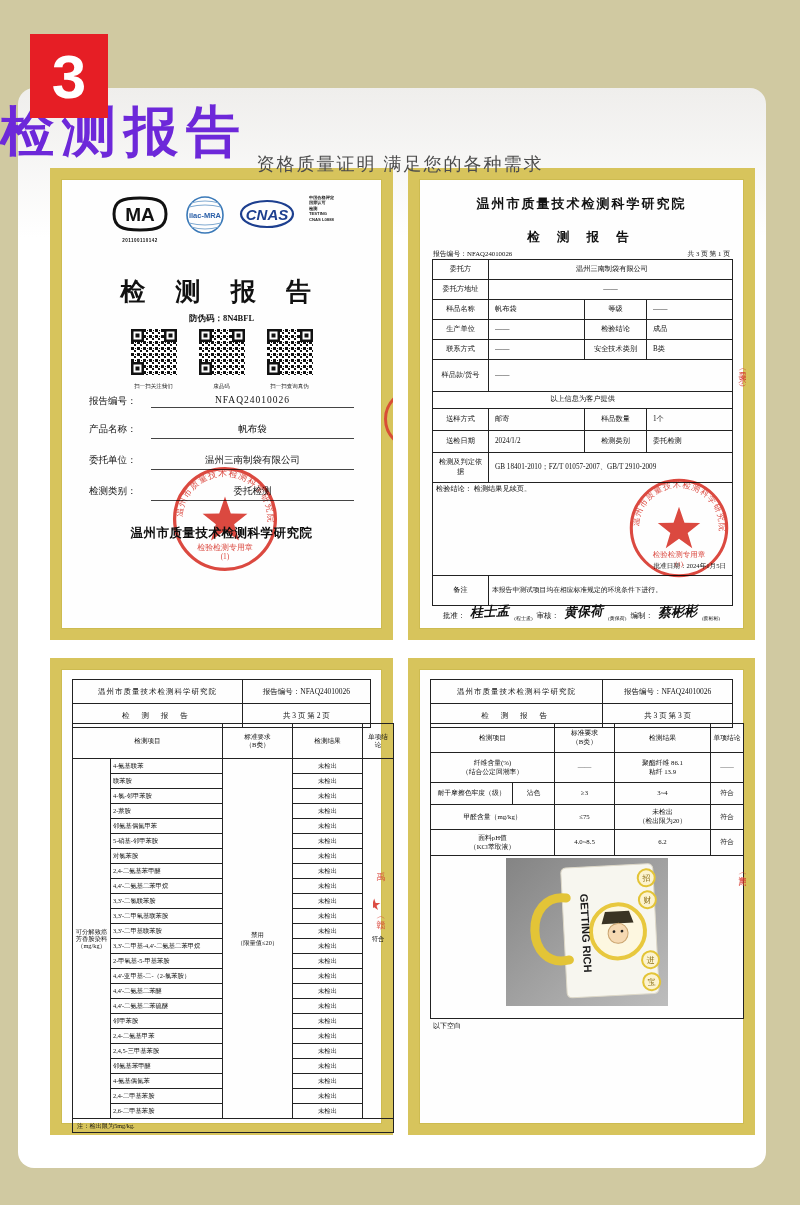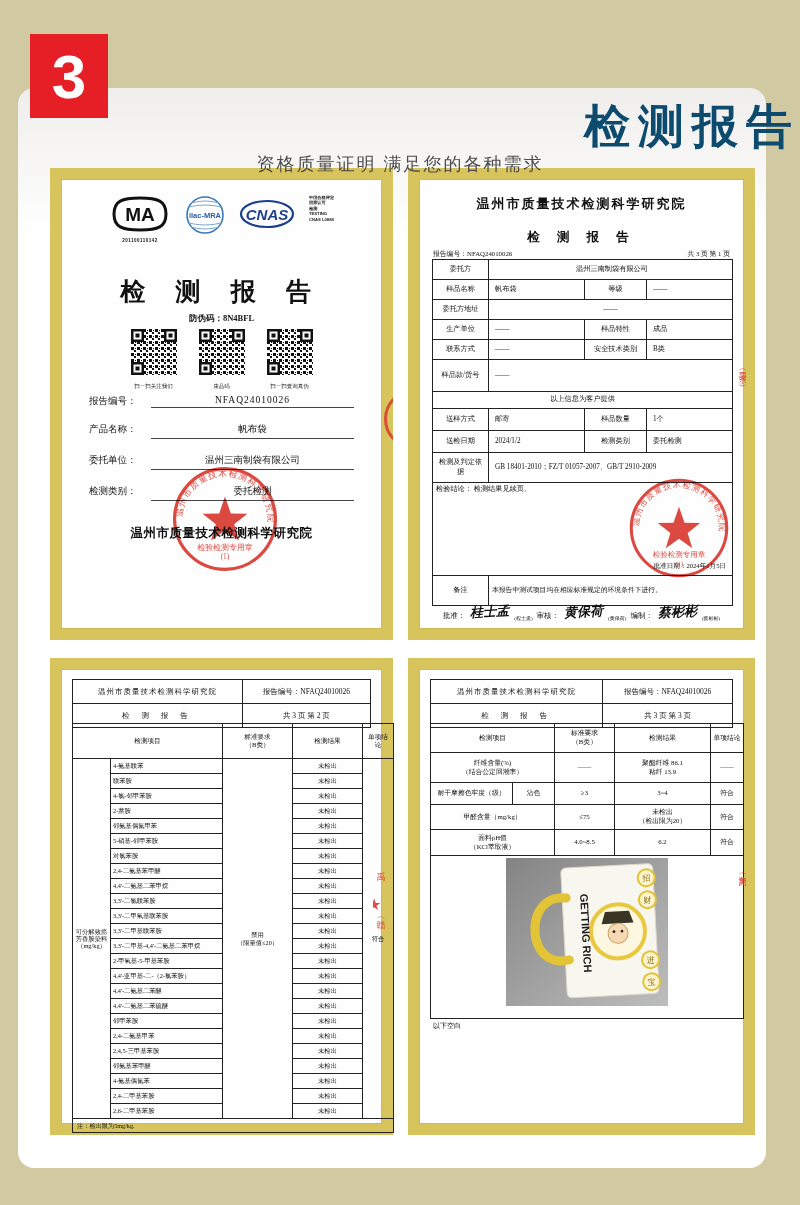--- a/index.html
+++ b/index.html
@@ -2,22 +2,22 @@
 <html><head>
 <meta charset="utf-8">
 <style>
   html,body{margin:0;padding:0;}
   .page{position:relative;width:800px;height:1205px;background:#d0c9a1;overflow:hidden;
         font-family:"Liberation Sans","DejaVu Sans",sans-serif;}
   .card{position:absolute;left:18px;top:88px;width:748px;height:1080px;
         background:linear-gradient(#efeeec 0,#ffffff 150px);border-radius:16px;}
   .badge{position:absolute;left:30px;top:34px;width:78px;height:84px;background:#e61e25;
          color:#fff;font-weight:bold;font-size:62px;display:flex;align-items:center;justify-content:center;z-index:5;}
-  .page-title{position:absolute;left:0;top:96px;width:100%;text-align:right;font-size:46px;
-        font-weight:bold;color:#0c4a6e;letter-spacing:8px;z-index:4;}
+  .page-title{position:absolute;left:0;top:96px;width:100%;text-align:left;font-size:54px;
+        font-weight:bold;color:#6d28d9;letter-spacing:8px;z-index:4;}
   .page-subtitle{position:absolute;left:0;top:152px;width:100%;text-align:center;font-size:18px;
         color:#4c4c4c;letter-spacing:2px;z-index:4;}
 
   .cert{position:absolute;background:#fefefe;border:11px solid #d7c45c;box-sizing:border-box;
         box-shadow:inset 0 0 0 1px #cdbb50;font-family:"Liberation Serif","DejaVu Serif",serif;color:#111;}
   .cert1{left:50px;top:168px;width:343px;height:472px;}
   .cert2{left:408px;top:168px;width:347px;height:472px;}
   .cert3{left:50px;top:658px;width:343px;height:477px;}
   .cert4{left:408px;top:658px;width:347px;height:477px;}
 
@@ -218,33 +218,33 @@
           <col style="width:96px">
           <col style="width:62px">
           <col style="width:86px">
         </colgroup>
       <tbody>
           <tr class="row-h1">
             <td>委托方</td>
             <td class="vl" colspan="3" style="text-align:center">温州三南制袋有限公司</td>
           </tr>
       <tr class="row-h1">
+            <td>委托方地址</td>
+            <td colspan="3">——</td>
+          </tr>
+      <tr class="row-h1">
             <td>样品名称</td>
             <td class="vl">帆布袋</td>
             <td>等级</td>
             <td class="vl">——</td>
           </tr>
       <tr class="row-h1">
-            <td>委托方地址</td>
-            <td colspan="3">——</td>
-          </tr>
-      <tr class="row-h1">
             <td>生产单位</td>
             <td class="vl">——</td>
-            <td>样品特性</td>
+            <td>检验结论</td>
             <td class="vl">成品</td>
           </tr>
       <tr class="row-h1">
             <td>联系方式</td>
             <td class="vl">——</td>
             <td>安全技术类别</td>
             <td class="vl">B类</td>
           </tr>
       <tr class="row-h2">
             <td>样品款/货号</td>

